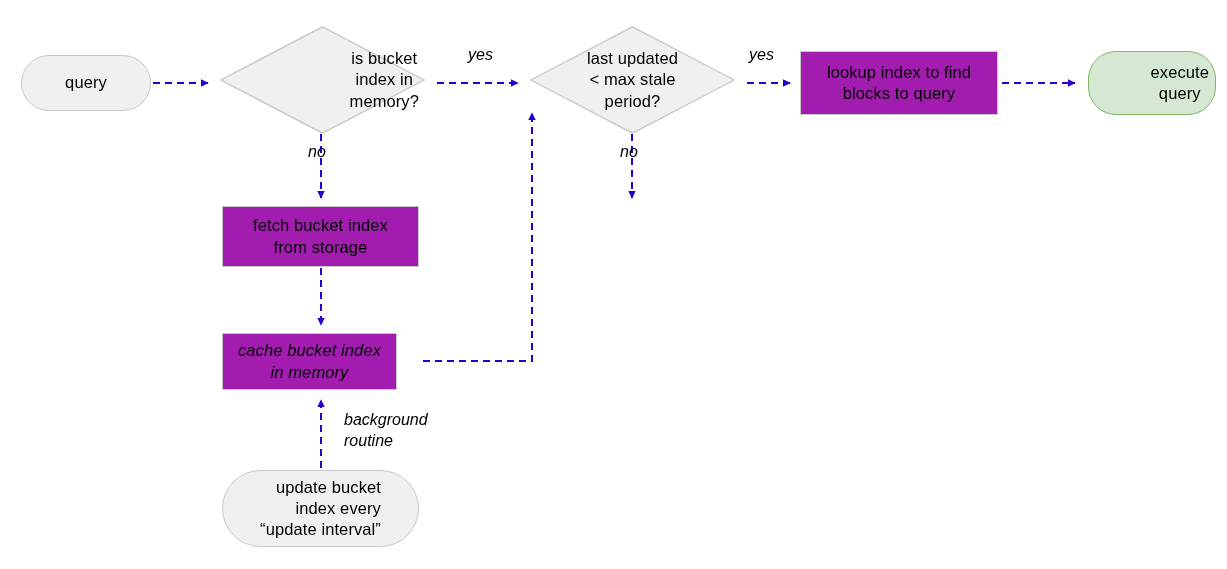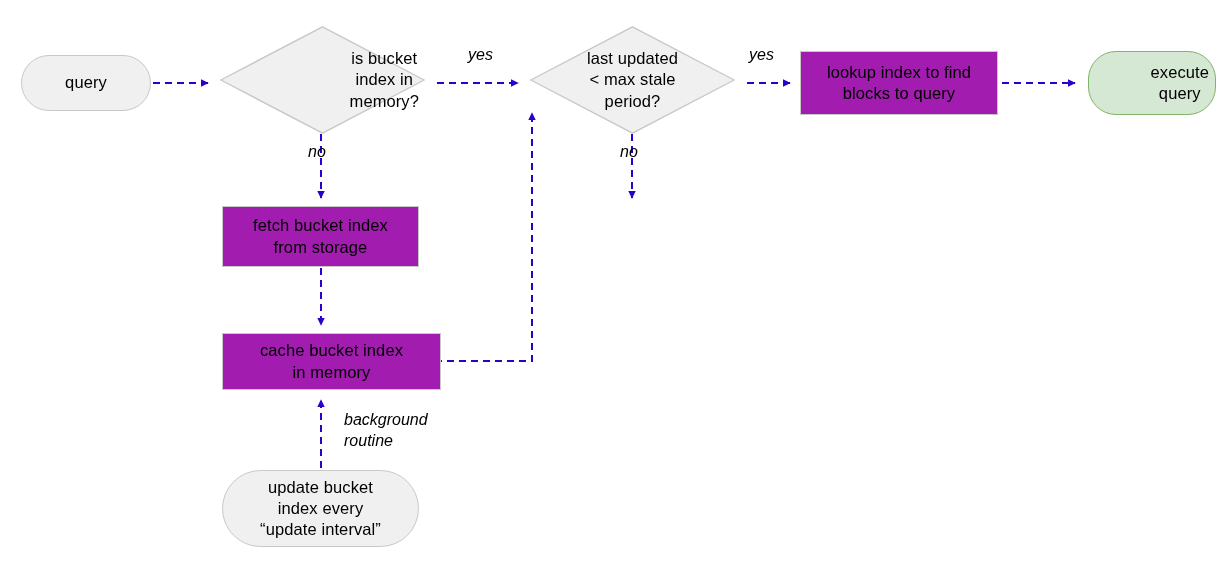--- a/index.html
+++ b/index.html
@@ -121,26 +121,26 @@
     <span class="node-label">is bucket
 index in
 memory?</span>
   </div>
 
   <div class="node rect" style="left:222px; top:206px; width:197px; height:61px;">
     <span class="node-label">fetch bucket index
 from storage</span>
   </div>
 
-  <div class="node rect" style="left:222px; top:333px; width:219px; height:57px;">
+  <div class="node rect" style="left:222px; top:333px; width:175px; height:57px;font-style:italic;">
     <span class="node-label">cache bucket index
 in memory</span>
   </div>
 
-  <div class="node rounded" style="left:222px; top:470px; width:197px; height:77px; border-radius:39px;">
+  <div class="node rounded" style="left:222px; top:470px; width:197px; height:77px; border-radius:39px;text-align:right;">
     <span class="node-label">update bucket
 index every
 “update interval”</span>
   </div>
 
   <div class="node diamond" style="left:530px; top:26px; width:205px; height:108px;">
     <svg class="diamond-shape" viewBox="0 0 205 108" preserveAspectRatio="none">
       <polygon points="102.5,0.8 204.2,54 102.5,107.2 0.8,54" fill="#f0f0f0" stroke="#c8c8c8" stroke-width="1.4"></polygon>
     </svg>
     <span class="node-label">last updated

